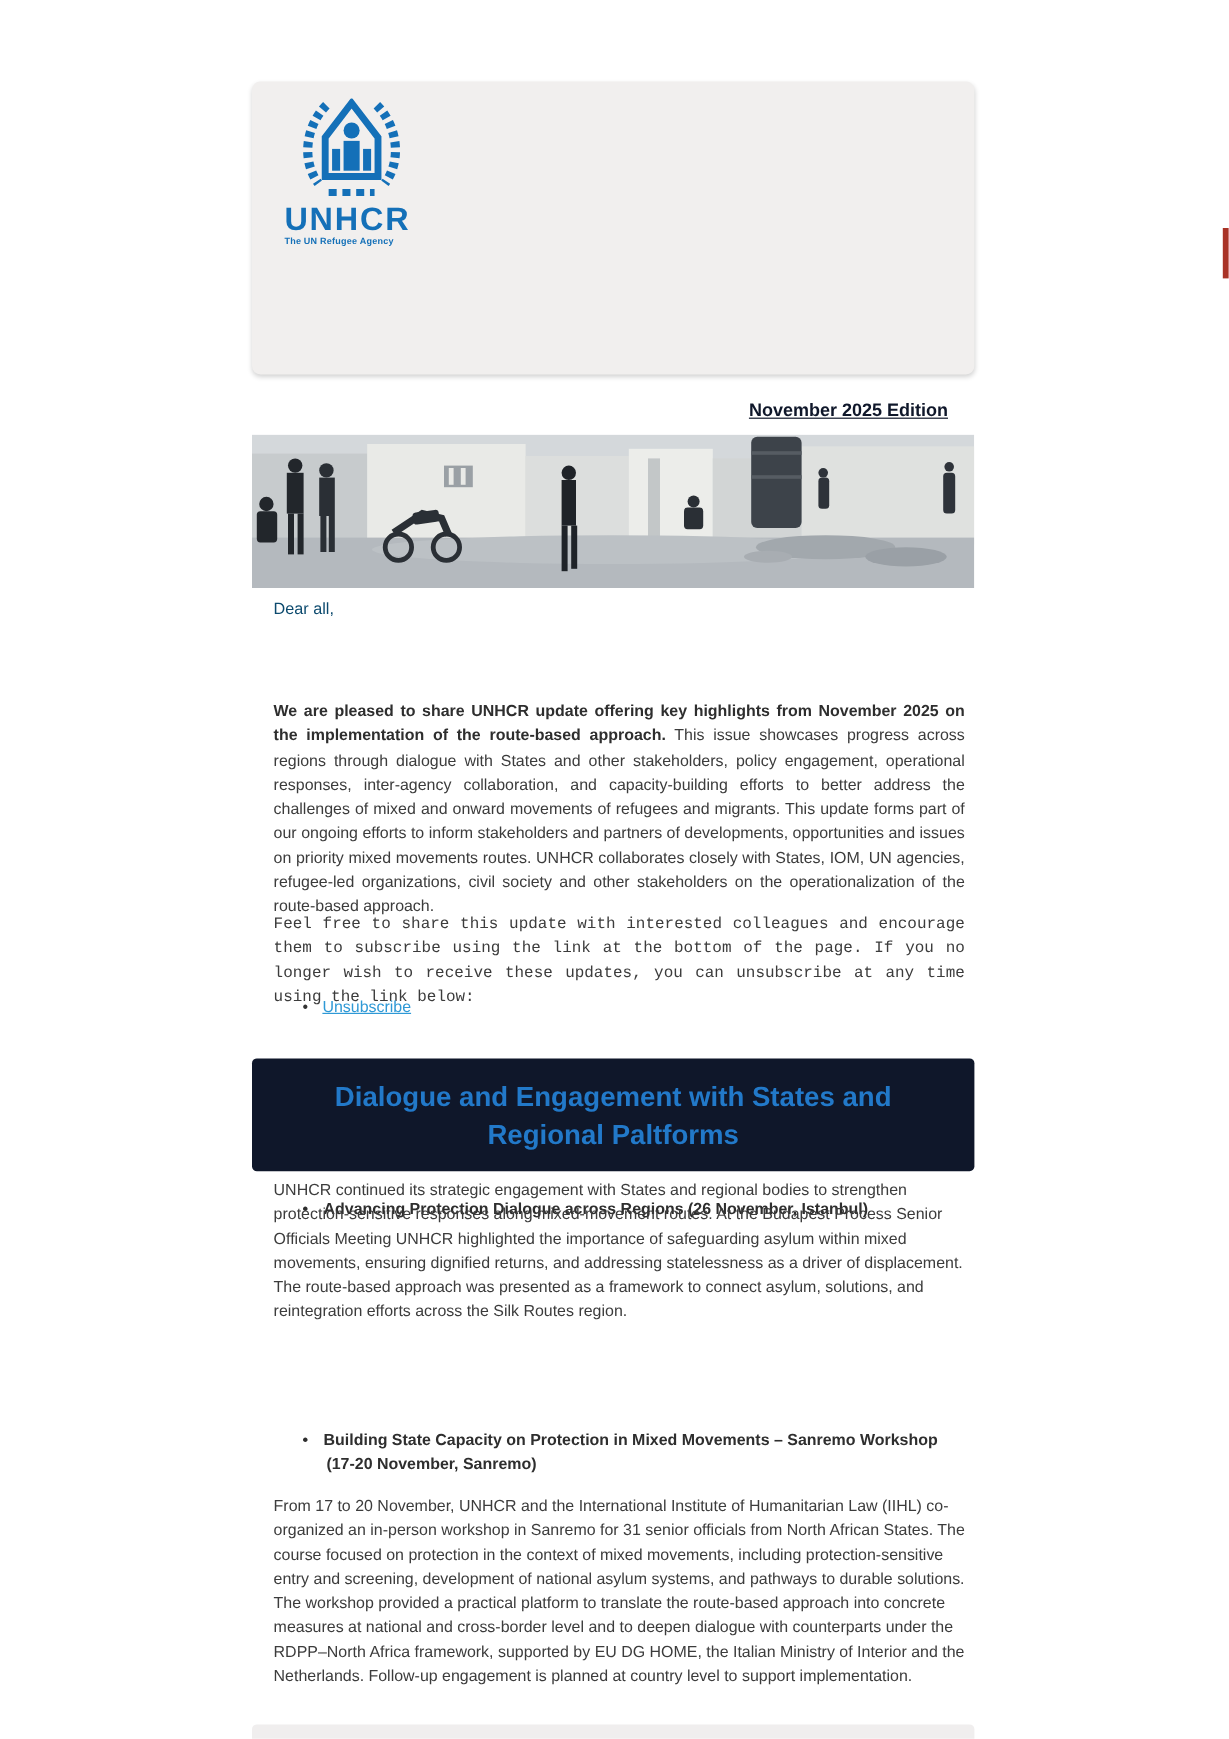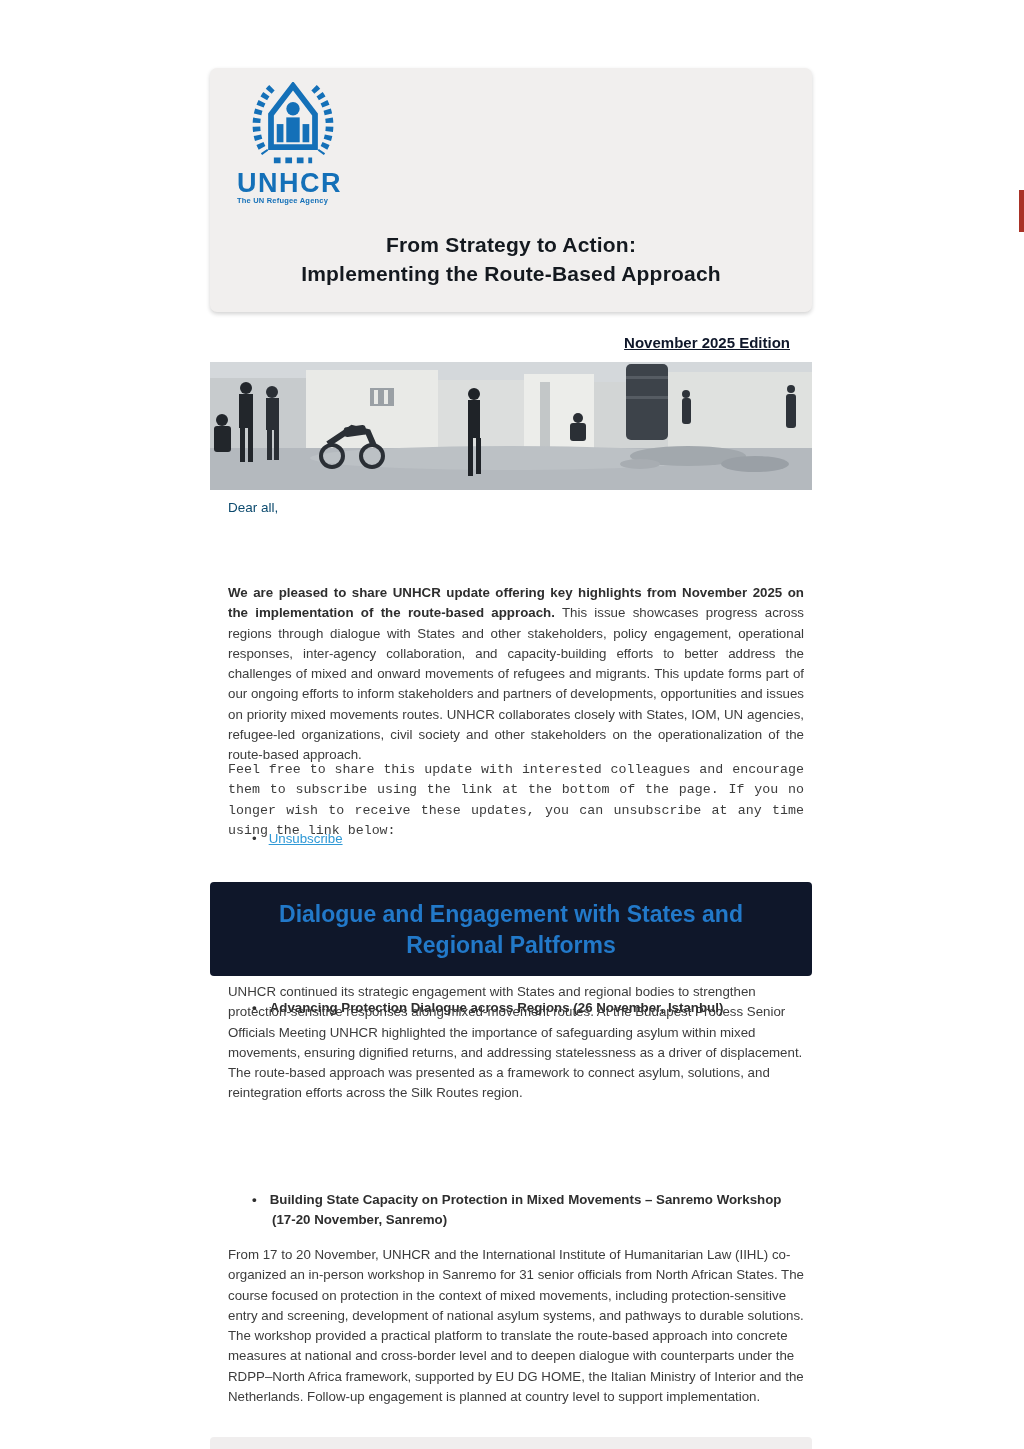--- a/index.html
+++ b/index.html
@@ -131,24 +131,20 @@
 
         <rect x="33" y="44" width="7" height="19" fill="#1470b8"></rect>
         <rect x="60" y="44" width="7" height="19" fill="#1470b8"></rect>
       </svg>
     </span>
     <div class="logo-wordmark">UNHCR</div>
     <div class="logo-tagline">The UN Refugee Agency</div>
   </div>
 
 
-  <div class="card-title">
-    <div>From Strategy to Action:</div>
-    <div>Implementing the Route-Based Approach</div>
-  </div>
 </div>
 
 <div class="edition">November 2025 Edition</div>
 
 <div class="photo">
   <svg width="602" height="128" viewBox="0 0 602 128">
 
     <rect width="602" height="128" fill="#d4d8db"></rect>
 
     <rect x="0" y="16" width="96" height="74" fill="#c7cbcd"></rect>

